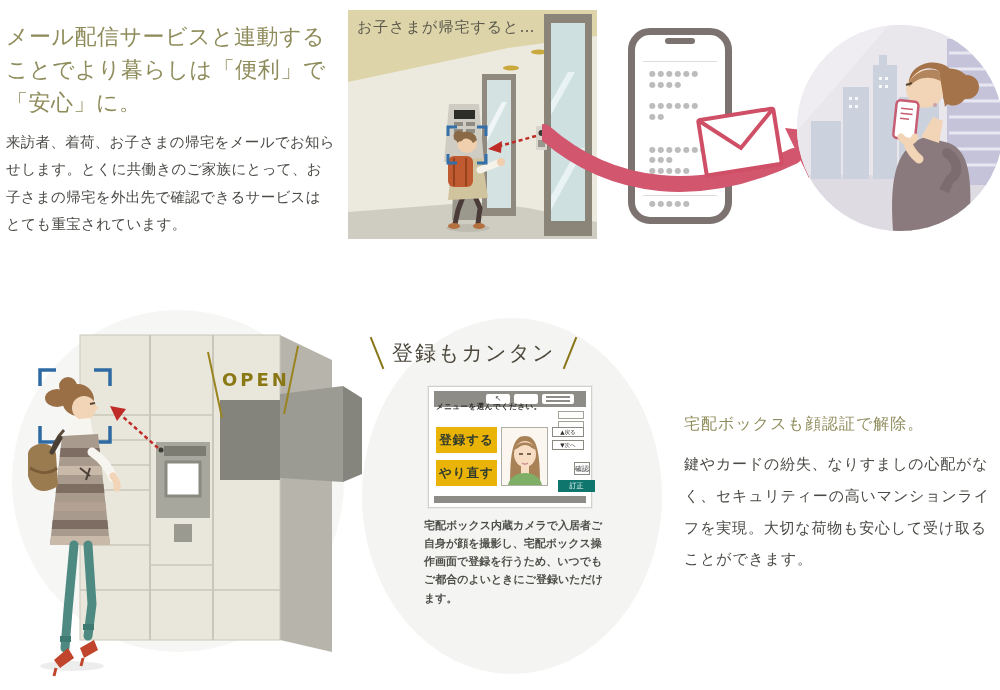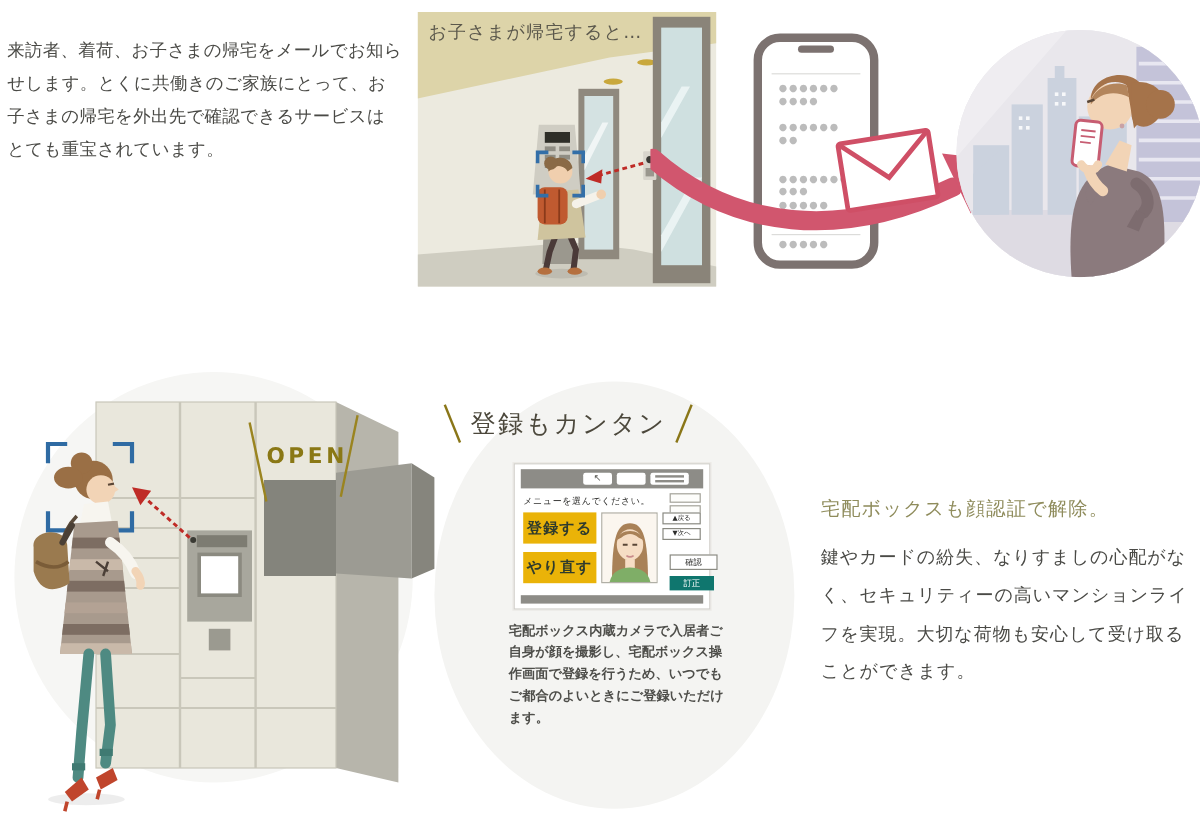--- a/index.html
+++ b/index.html
@@ -88,38 +88,38 @@
   }
   .mk-topbar { position:absolute; left:5px; right:5px; top:4px; height:16px; background:#8d8c87; }
   .mk-btn { position:absolute; top:3px; height:10px; background:#ffffff; border-radius:2px; }
   .mk-btn.back { left:52px; width:24px; color:#5a5a55; font-size:8px; line-height:10px; text-align:center; }
   .mk-btn.blank { left:80px; width:24px; }
   .mk-btn.burger { left:108px; width:32px; }
   .mk-btn.burger i {
     display:block; margin:2px 4px 0; height:6px;
     border-top:2px solid #8d8c87; border-bottom:2px solid #8d8c87;
   }
-  .mk-prompt { position:absolute; left:7px; top:26px; font-size:7.5px; font-weight:normal; color:#2e2e2c; letter-spacing:0.5px; }
+  .mk-prompt { position:absolute; left:7px; top:15px; font-size:7.5px; font-weight:bold; color:#2e2e2c; letter-spacing:0.5px; }
   .mk-slot { position:absolute; right:7px; width:26px; height:8px; background:#fdfdfb; border:1px solid #a3a29a; }
   .mk-slot.s1 { top:24px; } .mk-slot.s2 { top:34px; }
   .mk-main { position:absolute; left:7px; top:40px; right:7px; display:flex; }
   .mk-left { width:62px; }
   .mk-green {
     height:26px; margin-bottom:7px; background:#eab308; color:#2f3b2d;
     font-size:12.5px; font-weight:bold; text-align:center; line-height:26px;
     letter-spacing:1px;
   }
   .mk-portrait { width:48px; height:59px; margin-left:4px; border:1px solid #b0afa6; background:#fbf6ef; overflow:hidden; }
   .mk-right { margin-left:4px; width:32px; }
   .mk-small {
     height:10px; margin-bottom:3px; background:#ffffff; border:1px solid #8a8a82;
     font-size:5.5px; line-height:9px; text-align:center; color:#2e2e2c;
   }
   .mk-confirm {
-    width:40px; height:13px; margin:12px 0 0 6px; background:#ffffff; border:1px solid #8a8a82;
+    width:16px; height:13px; margin:12px 0 0 22px; background:#ffffff; border:1px solid #8a8a82;
     font-size:7px; line-height:12px; text-align:center; color:#2e2e2c;
   }
   .mk-correct {
     width:37px; height:12px; margin:5px 0 0 6px; background:#0f766e;
     font-size:7px; line-height:12px; text-align:center; color:#ffffff;
   }
   .mk-bottombar { position:absolute; left:5px; right:5px; bottom:4px; height:7px; background:#8d8c87; }
 
   .easy-caption {
     position:absolute; left:424px; top:517px; width:184px;
@@ -136,20 +136,21 @@
     margin-top:14px; font-size:15px; color:#4a4a46; line-height:2.12;
     letter-spacing:0.8px;
   }
 </style>
 </head>
 <body>
 
 <div class="page">
 
   <div class="intro">
+    <h1>メール配信サービスと連動することでより暮らしは「便利」で「安心」に。</h1>
     <p>来訪者、着荷、お子さまの帰宅をメールでお知らせします。とくに共働きのご家族にとって、お子さまの帰宅を外出先で確認できるサービスはとても重宝されています。</p>
   </div>
 
   <div class="scene">
     <svg width="249" height="229" viewBox="0 0 249 229">
 
       <rect x="0" y="0" width="249" height="229" fill="#eceadf"></rect>
 
       <polygon points="0,0 249,0 249,26 160,38 0,72" fill="#ddd4a9"></polygon>
       <ellipse cx="163" cy="58" rx="8" ry="2.6" fill="#c9a83c"></ellipse>

